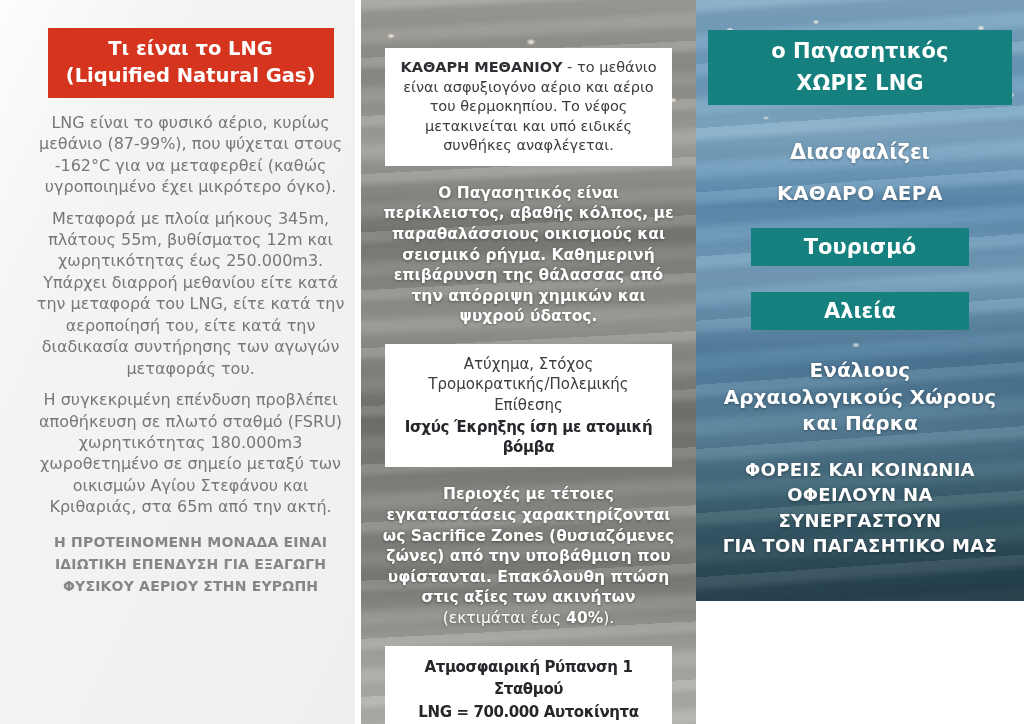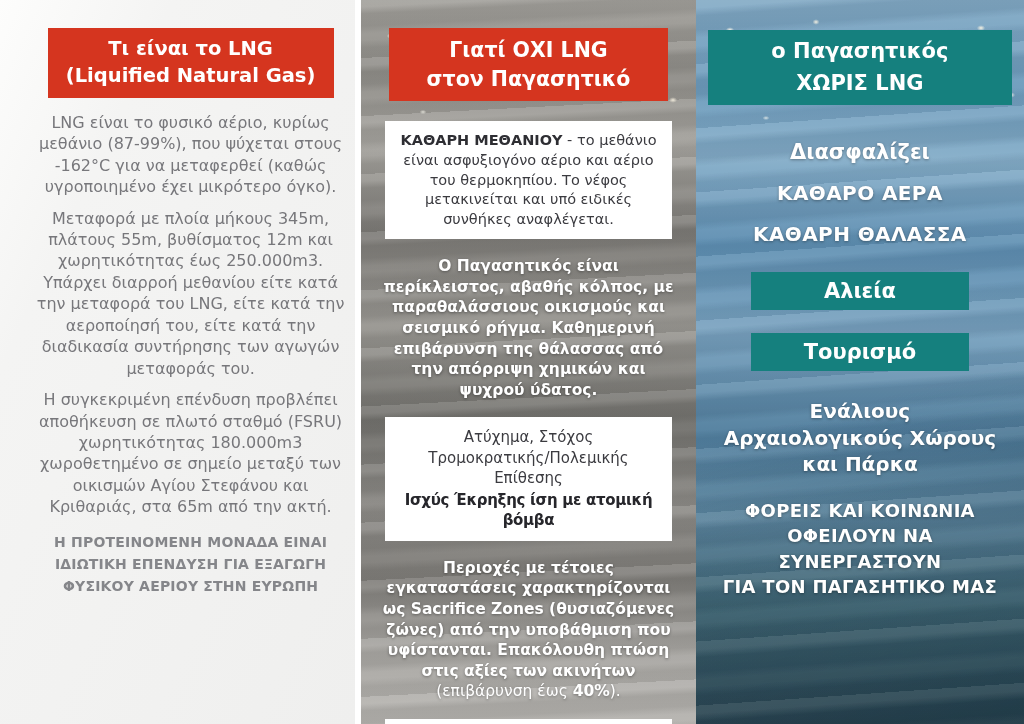--- a/index.html
+++ b/index.html
@@ -54,21 +54,21 @@
   .box-attack .attack-line1{white-space:pre-line;font-size:15px;color:#3b3b40;}
   .box-attack .attack-line2{font-weight:700;color:#26262b;font-size:15px;letter-spacing:-0.3px;margin-top:2px;}
   .phototext .light{font-weight:400;}
   .box-pollution{
     margin-top:6px;font-weight:700;color:#26262b;font-size:15px;
     letter-spacing:-0.4px;line-height:1.5;white-space:pre-line;
   }
 
   
   .panel-right{
-    width:339px;height:724px;box-sizing:border-box;
+    width:339px;height:601px;box-sizing:border-box;
     padding:30px 8px 0;text-align:center;color:#ffffff;overflow:hidden;
     background-image:
       radial-gradient(6px 4px at 34px 30px, rgba(255,250,235,.95), rgba(255,250,235,0) 70%),
       radial-gradient(5px 4px at 120px 22px, rgba(255,248,230,.9), rgba(255,248,230,0) 70%),
       radial-gradient(7px 5px at 205px 52px, rgba(255,250,235,.9), rgba(255,250,235,0) 70%),
       radial-gradient(6px 4px at 285px 28px, rgba(255,248,230,.95), rgba(255,248,230,0) 70%),
       radial-gradient(6px 4px at 315px 95px, rgba(255,250,240,.85), rgba(255,250,240,0) 70%),
       radial-gradient(5px 3px at 70px 118px, rgba(255,255,245,.7), rgba(255,255,245,0) 70%),
       radial-gradient(6px 4px at 160px 345px, rgba(255,250,235,.8), rgba(255,250,235,0) 70%),
       repeating-linear-gradient(176deg, rgba(255,255,255,.08) 0 8px, rgba(20,40,60,.10) 16px 30px, rgba(255,255,255,.03) 38px 46px, rgba(10,30,50,.08) 54px 64px),
@@ -107,54 +107,51 @@
 (Liquified Natural Gas)</div>
     <p>LNG είναι το φυσικό αέριο, κυρίως μεθάνιο (87-99%), που ψύχεται στους -162°C για να μεταφερθεί (καθώς υγροποιημένο έχει μικρότερο όγκο).</p>
     <p>Μεταφορά με πλοία μήκους 345m, πλάτους 55m, βυθίσματος 12m και χωρητικότητας έως 250.000m3. Υπάρχει διαρροή μεθανίου είτε κατά την μεταφορά του LNG, είτε κατά την αεροποίησή του, είτε κατά την διαδικασία συντήρησης των αγωγών μεταφοράς του.</p>
     <p>Η συγκεκριμένη επένδυση προβλέπει αποθήκευση σε πλωτό σταθμό (FSRU) χωρητικότητας 180.000m3 χωροθετημένο σε σημείο μεταξύ των οικισμών Αγίου Στεφάνου και Κριθαριάς, στα 65m από την ακτή.</p>
     <div class="left-footer">Η ΠΡΟΤΕΙΝΟΜΕΝΗ ΜΟΝΑΔΑ ΕΙΝΑΙ
 ΙΔΙΩΤΙΚΗ ΕΠΕΝΔΥΣΗ ΓΙΑ ΕΞΑΓΩΓΗ
 ΦΥΣΙΚΟΥ ΑΕΡΙΟΥ ΣΤΗΝ ΕΥΡΩΠΗ</div>
   </section>
 
   <section class="panel-mid">
-    <div class="red-banner">Γιατί ΟΧΙ LNG
-στον Παγασητικό</div>
 
     <div class="white-box box-methane">
       <span class="lead">ΚΑΘΑΡΗ ΜΕΘΑΝΙΟΥ</span><span> - το μεθάνιο είναι ασφυξιογόνο αέριο και αέριο του θερμοκηπίου. Το νέφος μετακινείται και υπό ειδικές συνθήκες αναφλέγεται.</span>
     </div>
 
     <div class="phototext">Ο Παγασητικός είναι περίκλειστος, αβαθής κόλπος, με παραθαλάσσιους οικισμούς και σεισμικό ρήγμα. Καθημερινή επιβάρυνση της θάλασσας από την απόρριψη χημικών και ψυχρού ύδατος.</div>
 
     <div class="white-box box-attack">
       <div class="attack-line1">Ατύχημα, Στόχος
 Τρομοκρατικής/Πολεμικής Επίθεσης</div>
       <div class="attack-line2">Ισχύς Έκρηξης ίση με ατομική βόμβα</div>
     </div>
 
     <div class="phototext">
-      <span>Περιοχές με τέτοιες εγκαταστάσεις χαρακτηρίζονται ως Sacrifice Zones (θυσιαζόμενες ζώνες) από την υποβάθμιση που υφίστανται. Επακόλουθη πτώση στις αξίες των ακινήτων</span><span class="light"> (επιβάρυνση έως </span><span>40%</span><span class="light">).</span>
+      <span>Περιοχές με τέτοιες εγκαταστάσεις χαρακτηρίζονται ως Sacrifice Zones (θυσιαζόμενες ζώνες) από την υποβάθμιση που υφίστανται. Επακόλουθη πτώση στις αξίες των ακινήτων</span><span class="light"> (εκτιμάται έως </span><span>40%</span><span class="light">).</span>
     </div>
 
     <div class="white-box box-pollution">Ατμοσφαιρική Ρύπανση 1 Σταθμού
 LNG = 700.000 Αυτοκίνητα</div>
 
   </section>
 
   <section class="panel-right">
     <div class="teal-banner">ο Παγασητικός
 ΧΩΡΙΣ LNG</div>
 
     <div class="ensures tshadow">Διασφαλίζει</div>
     <div class="big-claim tshadow">ΚΑΘΑΡΟ ΑΕΡΑ</div>
-    <div class="big-claim tshadow">ΚΑΘΑΡΗ ΘΑΛΑΣΣΑ</div>
 
+    <div class="teal-badge badge-tourism">Τουρισμό</div>
     <div class="teal-badge">Αλιεία</div>
-    <div class="teal-badge badge-tourism">Τουρισμό</div>
 
     <div class="heritage tshadow">Ενάλιους
 Αρχαιολογικούς Χώρους
 και Πάρκα</div>
 
 
     <div class="right-footer tshadow">ΦΟΡΕΙΣ ΚΑΙ ΚΟΙΝΩΝΙΑ
 ΟΦΕΙΛΟΥΝ ΝΑ ΣΥΝΕΡΓΑΣΤΟΥΝ
 ΓΙΑ ΤΟΝ ΠΑΓΑΣΗΤΙΚΟ ΜΑΣ</div>
   </section>

